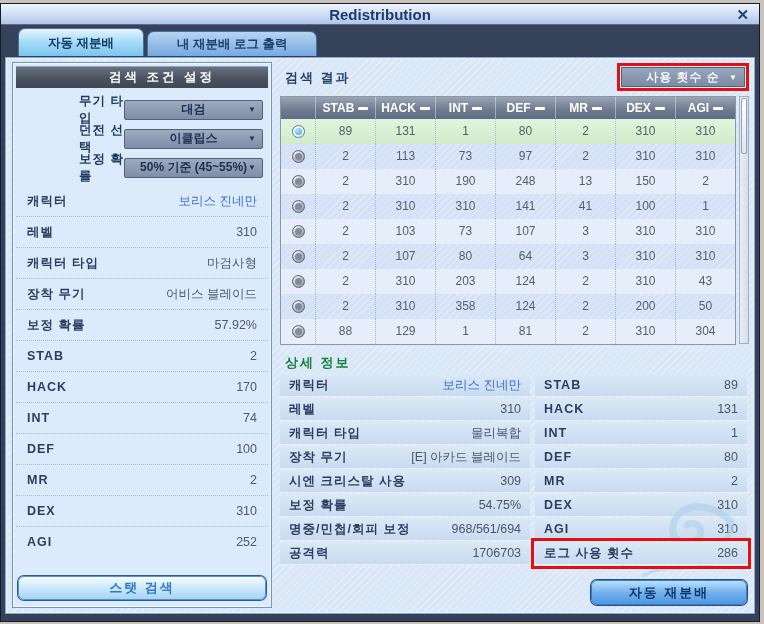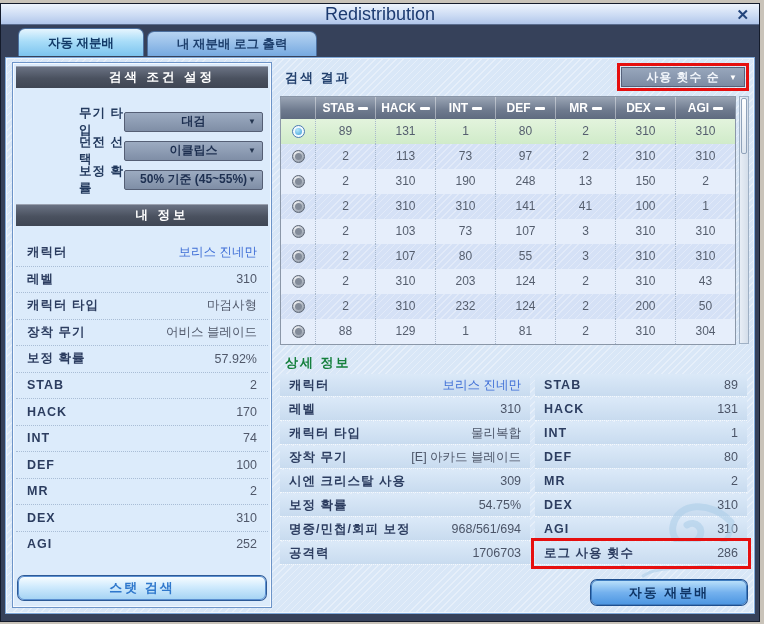--- a/index.html
+++ b/index.html
@@ -13,21 +13,21 @@
     position:absolute; top:3px; left:0; width:760px; height:619px;
     background:#36415a; border:1px solid #141b2b;
   }
   
   .titlebar {
     height:21px; position:relative;
     background:linear-gradient(#eef4fd,#cddcf4 55%,#b1c6ea);
     border-bottom:1px solid #5a6c8e;
     display:flex; align-items:center; justify-content:center;
   }
-  .titlebar .title { font-weight:normal; color:#1c3a70; font-size:18px; }
+  .titlebar .title { font-weight:bold; color:#1c3a70; font-size:15px; }
   .close-btn {
     position:absolute; right:10px; top:0; height:21px; display:flex; align-items:center;
     color:#23457c; font-weight:bold; font-size:15px; cursor:pointer;
   }
   
   .tabbar { display:flex; align-items:flex-end; height:31px; padding-left:17px; gap:3px; }
   .tab {
     padding:0 29px; font-weight:bold; font-size:12.5px;
     border:1px solid #4c6f9e; border-bottom:none;
     border-radius:7px 7px 0 0; white-space:nowrap;
@@ -53,21 +53,21 @@
     background:repeating-linear-gradient(135deg, rgba(255,255,255,.35) 0 1px, transparent 1px 5px);
   }
   
   .left-panel {
     position:absolute; left:6px; top:4px; width:260px; bottom:5px;
     background:#dcebfb; border:1px solid #6d94c8;
     box-shadow:inset 0 0 0 1px #f4f9ff;
     display:flex; flex-direction:column; z-index:1;
   }
   .sec-header {
-    height:22px; margin:3px 3px 12px;
+    height:22px; margin:3px 3px 0;
     background:linear-gradient(#6a7283,#4a515f 55%,#3f4654);
     border-top:1px solid #9aa1b0;
     color:#fff; font-weight:bold; font-size:12.5px; letter-spacing:3px;
     display:flex; align-items:center; justify-content:center;padding-left:40px;
   }
   .cond-list { padding:7px 0 2px; }
   .cond-row {
     display:flex; align-items:center; justify-content:space-between;
     height:29px; padding:0 8px 0 18px;margin-left:48px;
   }
@@ -220,21 +220,20 @@
         </div>
         <div class="cond-row">
           <span class="lbl">보정 확률</span>
           <div class="dropdown">
             <span>50% 기준 (45~55%)</span>
             <span class="arr">▼</span>
           </div>
         </div>
       </div>
 
-      <div class="sec-header mt8">내 정보</div>
 
       <div class="info-list">
         <div class="info-row">
           <span class="lbl">캐릭터</span>
           <span class="val blue">보리스 진네만</span>
         </div>
         <div class="info-row">
           <span class="lbl">레벨</span>
           <span class="val">310</span>
         </div>
@@ -388,21 +387,21 @@
             <div class="td">310</div>
             <div class="td">310</div>
           </div>
           <div class="trow">
             <div class="td td-radio">
                 <span class="radio"></span>
               </div>
             <div class="td">2</div>
             <div class="td">107</div>
             <div class="td">80</div>
-            <div class="td">55</div>
+            <div class="td">64</div>
             <div class="td">3</div>
             <div class="td">310</div>
             <div class="td">310</div>
           </div>
           <div class="trow">
             <div class="td td-radio">
                 <span class="radio"></span>
               </div>
             <div class="td">2</div>
             <div class="td">310</div>
@@ -411,21 +410,21 @@
             <div class="td">2</div>
             <div class="td">310</div>
             <div class="td">43</div>
           </div>
           <div class="trow">
             <div class="td td-radio">
                 <span class="radio"></span>
               </div>
             <div class="td">2</div>
             <div class="td">310</div>
-            <div class="td">232</div>
+            <div class="td">358</div>
             <div class="td">124</div>
             <div class="td">2</div>
             <div class="td">200</div>
             <div class="td">50</div>
           </div>
           <div class="trow">
             <div class="td td-radio">
                 <span class="radio"></span>
               </div>
             <div class="td">88</div>

